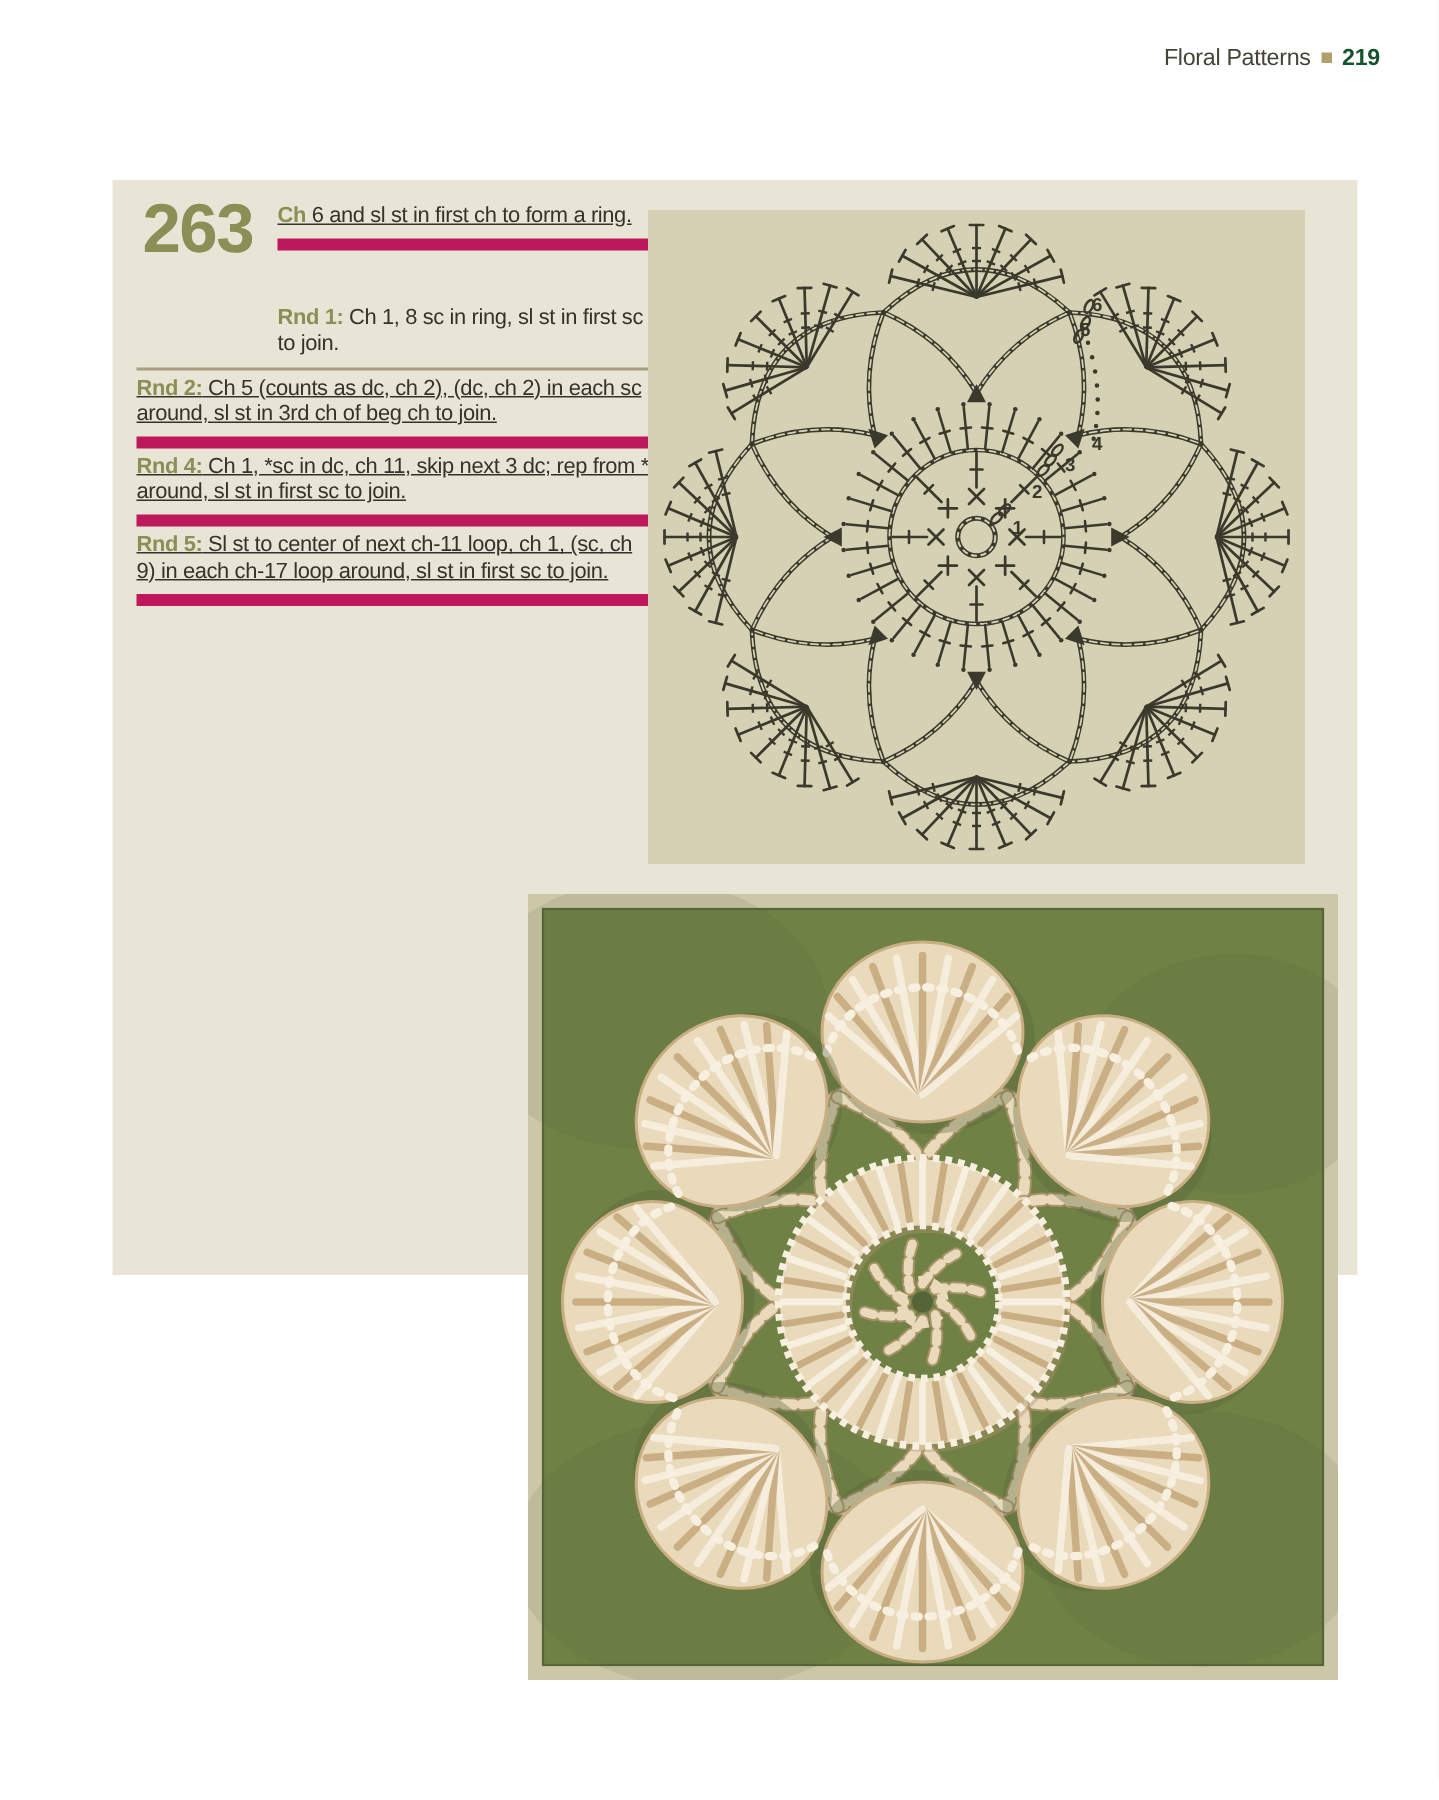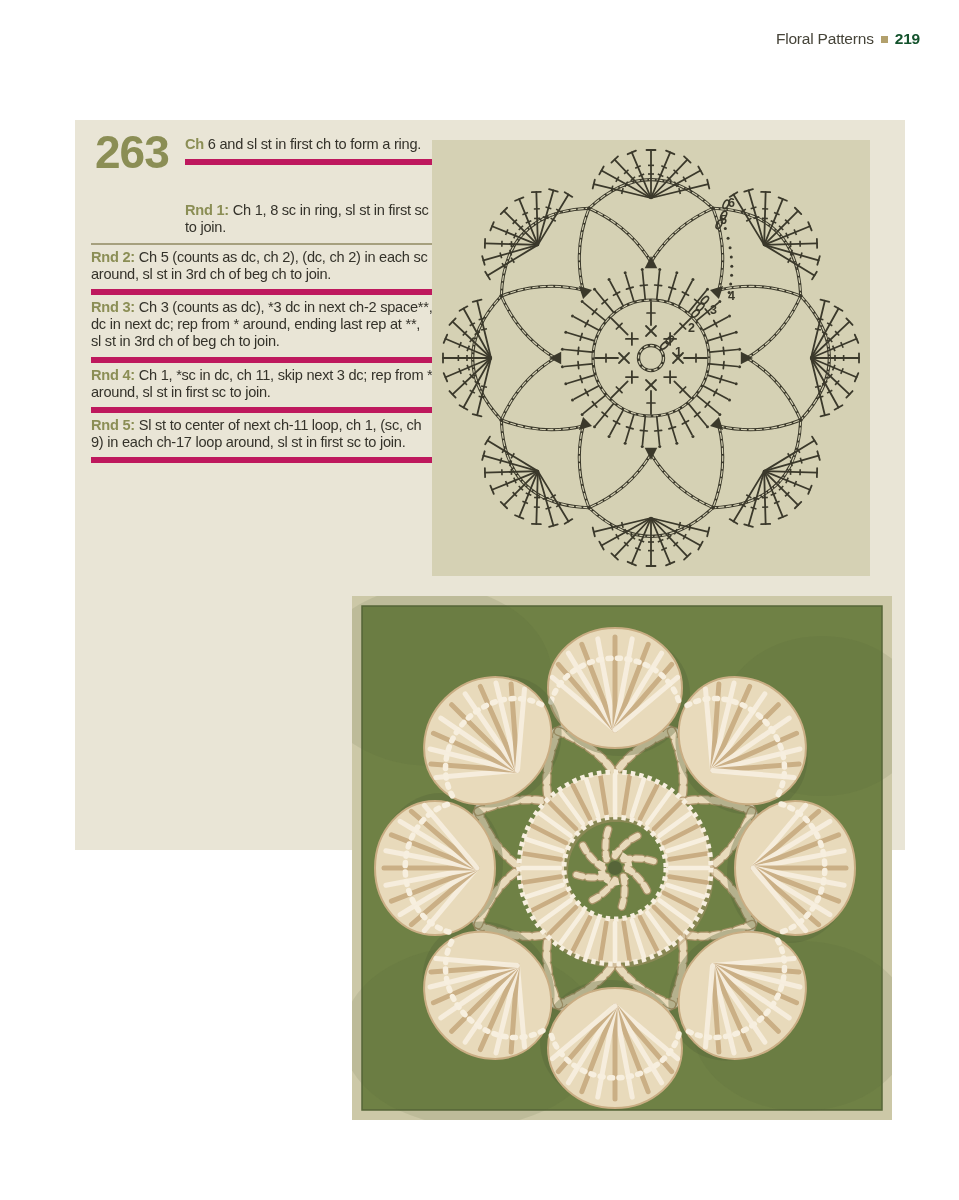--- a/index.html
+++ b/index.html
@@ -8,21 +8,21 @@
   .running-head{position:absolute;top:30px;right:39px;font-size:15.5px;color:#454338;
         letter-spacing:-0.2px;white-space:nowrap;}
   .running-head .sep{display:inline-block;width:7px;height:7px;background:#b2a06c;
         margin:0 7px 1px 7px;vertical-align:middle;}
   .running-head .pagenum{color:#14532d;font-weight:bold;}
   .card{position:absolute;left:75px;top:120px;width:830px;height:730px;background:#e9e5d6;}
   .text-col{position:absolute;left:16px;top:12px;width:342px;color:#34322a;
         font-size:14.6px;line-height:17.2px;letter-spacing:-0.25px;}
   .pattern-number{position:absolute;left:4px;top:12px;font-size:46px;font-weight:bold;
         color:#8b8e55;letter-spacing:-1px;}
-  .para{border-bottom:6px solid #be185d;padding:4px 0 6px 0;}
+  .para{border-bottom:8px solid #be185d;padding:4px 0 6px 0;text-decoration:underline;}
   .para.indent{margin-left:94px;}
   .para-wrap{border-bottom:2px solid #a6a07e;margin-top:32px;}
   .para-wrap .inner{margin-left:94px;padding:5px 0 6px 0;}
   .rnd-label{color:#8b8e55;font-weight:bold;}
   .diagram{position:absolute;left:357px;top:20px;width:438px;height:436px;}
   .photo{position:absolute;left:277px;top:476px;width:540px;height:524px;}
   svg{display:block;}
 </style>
 </head>
 <body>
@@ -45,23 +45,20 @@
       <div class="para-wrap">
         <div class="inner">
           <span class="rnd-label">Rnd 1:</span><span> Ch 1, 8 sc in ring, sl st in first sc to join.</span>
         </div>
       </div>
 
       <div class="para">
         <span class="rnd-label">Rnd 2:</span><span> Ch 5 (counts as dc, ch 2), (dc, ch 2) in each sc around, sl st in 3rd ch of beg ch to join.</span>
       </div>
 
-      <div class="para">
-        <span class="rnd-label">Rnd 3:</span><span> Ch 3 (counts as dc), *3 dc in next ch-2 space**, dc in next dc; rep from * around, ending last rep at **, sl st in 3rd ch of beg ch to join.</span>
-      </div>
 
       <div class="para">
         <span class="rnd-label">Rnd 4:</span><span> Ch 1, *sc in dc, ch 11, skip next 3 dc; rep from * around, sl st in first sc to join.</span>
       </div>
 
       <div class="para">
         <span class="rnd-label">Rnd 5:</span><span> Sl st to center of next ch-11 loop, ch 1, (sc, ch 9) in each ch-17 loop around, sl st in first sc to join.</span>
       </div>
 
     </div>

